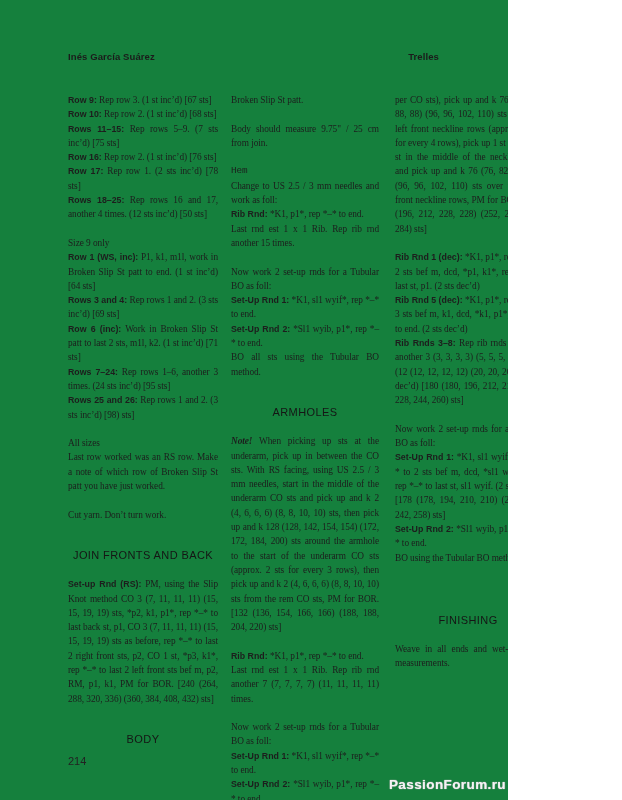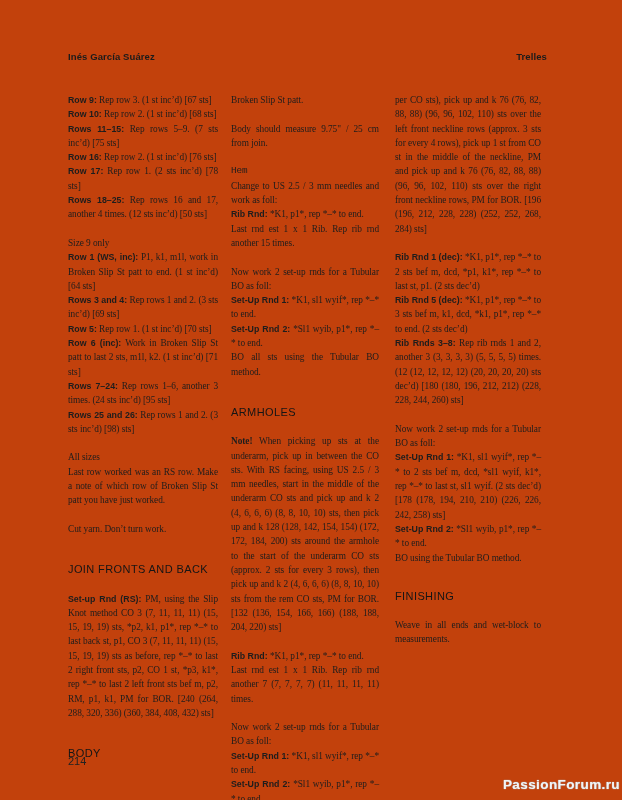--- a/index.html
+++ b/index.html
@@ -1,36 +1,36 @@
 <!DOCTYPE html>
 <html><head>
 <meta charset="utf-8">
 <style>
   html,body{margin:0;padding:0;background:#ffffff;}
-  .page{position:relative;width:622px;height:800px;background:#c2410c;overflow:hidden;
+  .page{position:relative;width:508px;height:800px;background:#15803d;overflow:hidden;
         font-family:"Liberation Serif", serif;color:#1d1d1d;}
   .hdr{position:absolute;top:51px;font-family:"Liberation Sans",sans-serif;
        font-size:9.5px;font-weight:bold;color:#1b1b1b;letter-spacing:.1px;}
   .hdr-left{left:68px;}
-  .hdr-right{right:75px;text-align:right;}
+  .hdr-right{right:69px;text-align:right;}
   .col{position:absolute;top:93px;font-size:9.3px;line-height:14.3px;
        text-align:justify;letter-spacing:-0.05px;}
   .col1{left:68px;width:150px;}
   .col2{left:231px;width:148px;}
   .col3{left:395px;width:146px;}
   .col p{margin:0;}
   .gap{margin-top:14.3px !important;}
   .sec{font-family:"Liberation Sans",sans-serif;font-size:11px;font-weight:400;
-       letter-spacing:.4px;color:#151515;margin:26px 0 15px 0;text-align:left;}
+       letter-spacing:.4px;color:#151515;margin:26px 0 15px 0;text-align:center;}
   .sub{font-family:Liberation Mono, monospace;font-size:9.3px;font-weight:400;
        margin-top:14.3px !important;text-align:left;}
   .lbl{font-family:"Liberation Sans",sans-serif;font-weight:700;font-size:8.8px;
        letter-spacing:0;}
   .ital{margin-top:14.3px !important;}
-  .note-lbl{font-weight:700;}
+  .note-lbl{font-weight:700;font-style:italic;}
   .pagenum{position:absolute;left:68px;top:755px;font-family:"Liberation Sans",sans-serif;
        font-size:11px;color:#222;}
   .watermark{position:absolute;right:2px;top:777px;font-family:"Liberation Sans",sans-serif;
        font-weight:700;font-size:13.5px;letter-spacing:.4px;color:#f4f4f4;
        text-shadow:0 0 1px #a2a2a2,0 0 1px #b5b5b5;}
 </style>
 </head>
 <body>
 
 <div class="page">
@@ -42,21 +42,20 @@
     <p><b class="lbl">Row 9:</b><span> Rep row 3. (1 st inc’d) [67 sts]</span></p>
     <p><b class="lbl">Row 10:</b><span> Rep row 2. (1 st inc’d) [68 sts]</span></p>
     <p><b class="lbl">Rows 11–15:</b><span> Rep rows 5–9. (7 sts inc’d) [75 sts]</span></p>
     <p><b class="lbl">Row 16:</b><span> Rep row 2. (1 st inc’d) [76 sts]</span></p>
     <p><b class="lbl">Row 17:</b><span> Rep row 1. (2 sts inc’d) [78 sts]</span></p>
     <p><b class="lbl">Rows 18–25:</b><span> Rep rows 16 and 17, another 4 times. (12 sts inc’d) [50 sts]</span></p>
 
     <p class="ital">Size 9 only</p>
     <p><b class="lbl">Row 1 (WS, inc):</b><span> P1, k1, m1l, work in Broken Slip St patt to end. (1 st inc’d) [64 sts]</span></p>
     <p><b class="lbl">Rows 3 and 4:</b><span> Rep rows 1 and 2. (3 sts inc’d) [69 sts]</span></p>
-    <p><b class="lbl">Row 5:</b><span> Rep row 1. (1 st inc’d) [70 sts]</span></p>
     <p><b class="lbl">Row 6 (inc):</b><span> Work in Broken Slip St patt to last 2 sts, m1l, k2. (1 st inc’d) [71 sts]</span></p>
     <p><b class="lbl">Rows 7–24:</b><span> Rep rows 1–6, another 3 times. (24 sts inc’d) [95 sts]</span></p>
     <p><b class="lbl">Rows 25 and 26:</b><span> Rep rows 1 and 2. (3 sts inc’d) [98) sts]</span></p>
 
     <p class="ital">All sizes</p>
     <p>Last row worked was an RS row. Make a note of which row of Broken Slip St patt you have just worked.</p>
 
     <p class="gap">Cut yarn. Don’t turn work.</p>
 
     <div class="sec">JOIN FRONTS AND BACK</div>
@@ -99,20 +98,20 @@
 
     <p class="gap"><b class="lbl">Rib Rnd 1 (dec):</b><span> *K1, p1*, rep *–* to 2 sts bef m, dcd, *p1, k1*, rep *–* to last st, p1. (2 sts dec’d)</span></p>
     <p><b class="lbl">Rib Rnd 5 (dec):</b><span> *K1, p1*, rep *–* to 3 sts bef m, k1, dcd, *k1, p1*, rep *–* to end. (2 sts dec’d)</span></p>
     <p><b class="lbl">Rib Rnds 3–8:</b><span> Rep rib rnds 1 and 2, another 3 (3, 3, 3, 3) (5, 5, 5, 5) times. (12 (12, 12, 12, 12) (20, 20, 20, 20) sts dec’d) [180 (180, 196, 212, 212) (228, 228, 244, 260) sts]</span></p>
 
     <p class="gap">Now work 2 set-up rnds for a Tubular BO as foll:</p>
     <p><b class="lbl">Set-Up Rnd 1:</b><span> *K1, sl1 wyif*, rep *–* to 2 sts bef m, dcd, *sl1 wyif, k1*, rep *–* to last st, sl1 wyif. (2 sts dec’d) [178 (178, 194, 210, 210) (226, 226, 242, 258) sts]</span></p>
     <p><b class="lbl">Set-Up Rnd 2:</b><span> *Sl1 wyib, p1*, rep *–* to end.</span></p>
     <p>BO using the Tubular BO method.</p>
 
-    <div class="sec" style="margin-top:24px;">FINISHING</div>
+    <div class="sec" style="margin-top:48px;">FINISHING</div>
     <p>Weave in all ends and wet-block to measurements.</p>
   </div>
 
   <div class="pagenum">214</div>
   <div class="watermark">PassionForum.ru</div>
 
 </div>
 
 </body></html>

